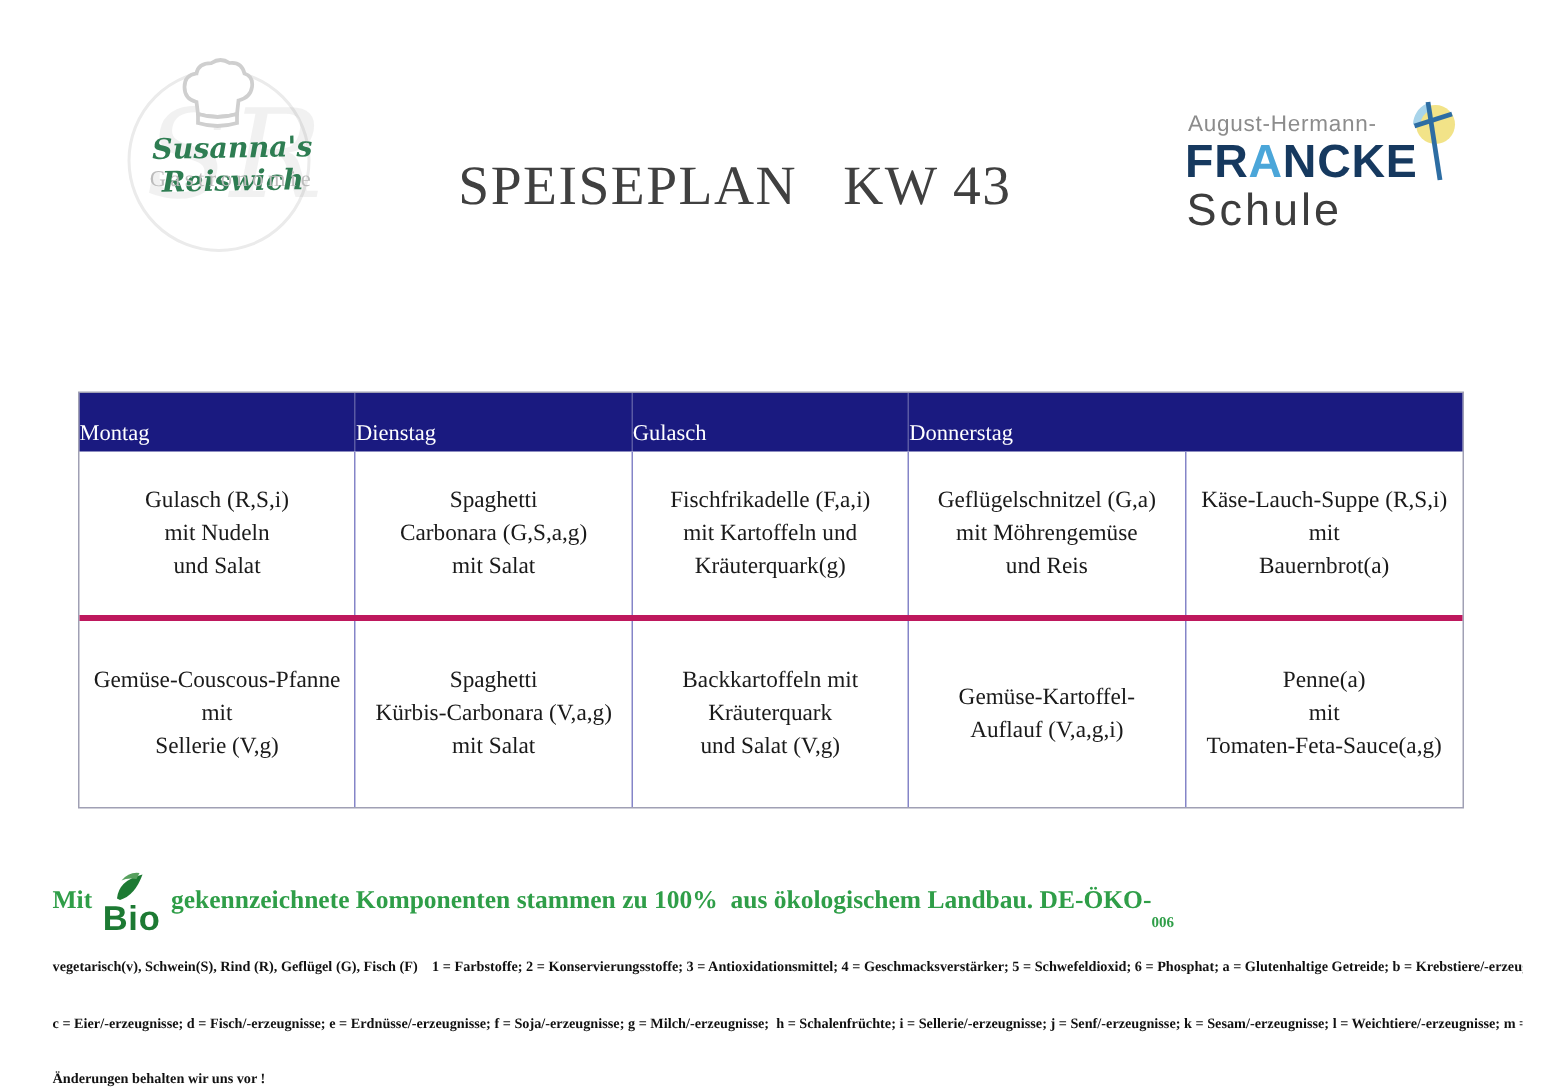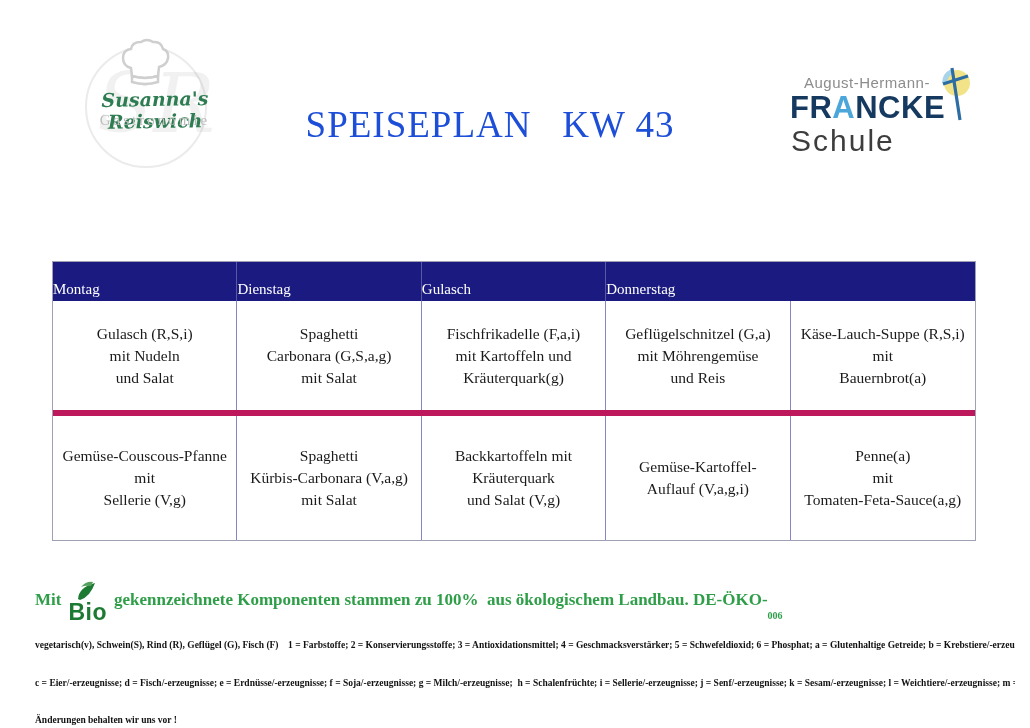--- a/index.html
+++ b/index.html
@@ -35,26 +35,26 @@
     position: absolute; left: 0px; top: 72px; width: 200px;
     font-family: "Liberation Serif", serif; font-size: 15px;
     color: #bcbcbc; letter-spacing: 3px; text-align: center;
   }
 
   
   .main-title {
     position: absolute; left: 250px; top: 103px; width: 480px;
     text-align: center; white-space: pre;
     font-family: "Liberation Serif", serif;
-    font-size: 37px; color: #1d4ed8; letter-spacing: 1px;
+    font-size: 37px; color: #404040; letter-spacing: 1px;
   }
 
   
   .school-logo { position: absolute; left: 788px; top: 74px; width: 200px; height: 95px; font-family: "Liberation Sans", sans-serif; }
-  .school-line1 { position: absolute; left: 4px; top: 0px; font-size: 15px; color: #8c8c8c; letter-spacing: 0.5px; margin-left: 12px; }
+  .school-line1 { position: absolute; left: 4px; top: 0px; font-size: 15px; color: #8c8c8c; letter-spacing: 0.5px; }
   .school-line2 { position: absolute; left: 2px; top: 16px; font-size: 31px; font-weight: 800; color: #16395f; letter-spacing: 0.5px; }
   .school-line2 .lt-blue { color: #4ba6d9; }
   .school-line3 { position: absolute; left: 3px; top: 50px; font-size: 30px; font-weight: 300; color: #3d3d3d; letter-spacing: 2px; }
   .school-cross { position: absolute; left: 142px; top: -8px; }
 
   
   .menu-table {
     position: absolute; left: 52px; top: 261px; width: 922px;
     border: 1px solid #a0a0b4;
   }
@@ -62,21 +62,21 @@
     display: grid; grid-template-columns: repeat(5, 1fr);
     background: #1a1a80; height: 39px;
   }
   .th {
     color: #ffffff; font-weight: normal; font-size: 15px; line-height: 18px;
     text-align: left; padding-top: 18px;
     border-right: 1px solid rgba(255,255,255,0.28);
   }
   .th:last-child { border-right: none; }
   .trow { display: grid; grid-template-columns: repeat(5, 1fr); }
-  .trow-1 { height: 109px; border-bottom: 6px solid #be185d; }
+  .trow-1 { height: 109px; border-bottom: 4px solid #be185d; }
   .trow-2 { height: 124px; }
   .td {
     display: flex; flex-direction: column; justify-content: center;
     text-align: center; font-size: 15.5px; line-height: 22px; color: #1a1a1a;
     border-right: 1px solid #8585c8; padding: 2px 4px; box-sizing: border-box;
   }
   .td:last-child { border-right: none; align-items: center; }
 
   
   .bio-note {

